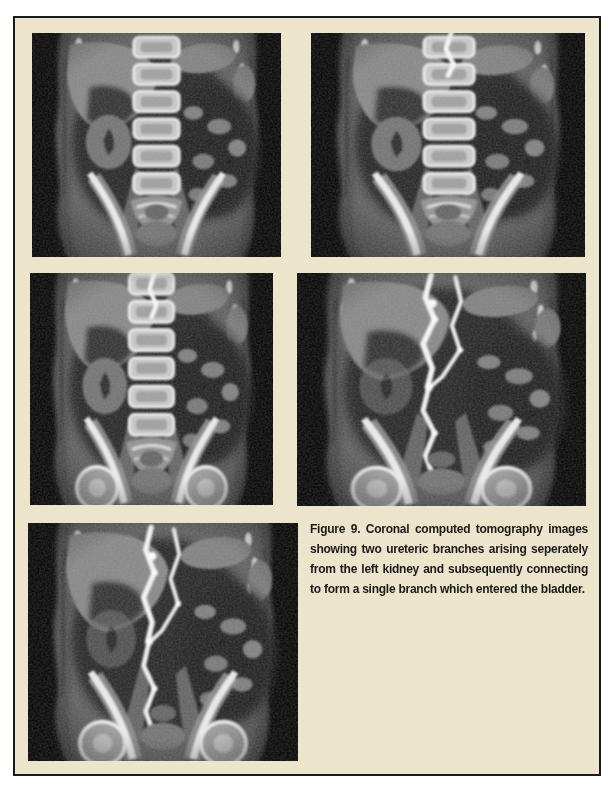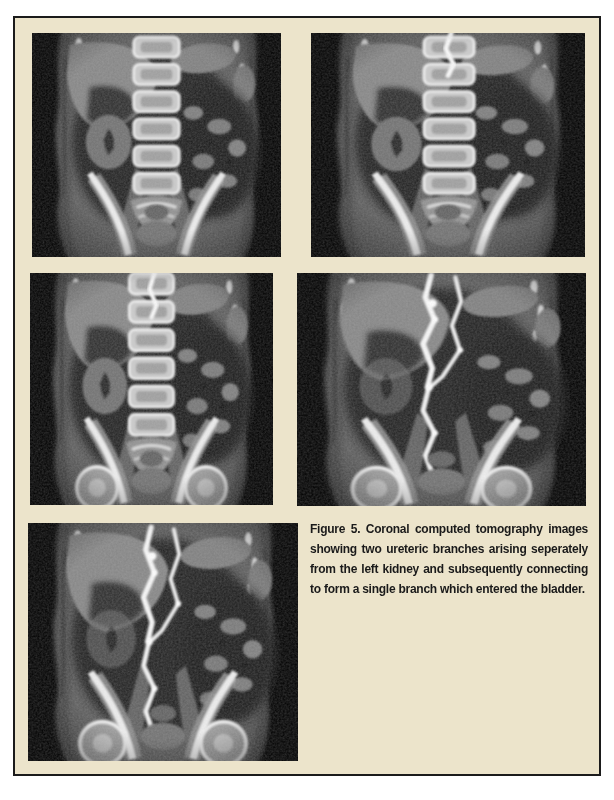--- a/index.html
+++ b/index.html
@@ -257,16 +257,16 @@
           <use href="#g-psoas"></use>
             <use href="#g-wings"></use>
           <use href="#g-femoral"></use>
           <use href="#g-ureter" transform="translate(-2,2)"></use>
           <use href="#g-bladder"></use>
           <use href="#g-overlays"></use>
         </g>
       </svg>
     </div>
 
-    <div class="caption">Figure 5. Coronal computed tomography images showing two ureteric branches arising seperately from the left kidney and subsequently connecting to form a single branch which entered the bladder.</div>
+    <div class="caption">Figure 9. Coronal computed tomography images showing two ureteric branches arising seperately from the left kidney and subsequently connecting to form a single branch which entered the bladder.</div>
 
   </div>
 </div>
 
 </body></html>

